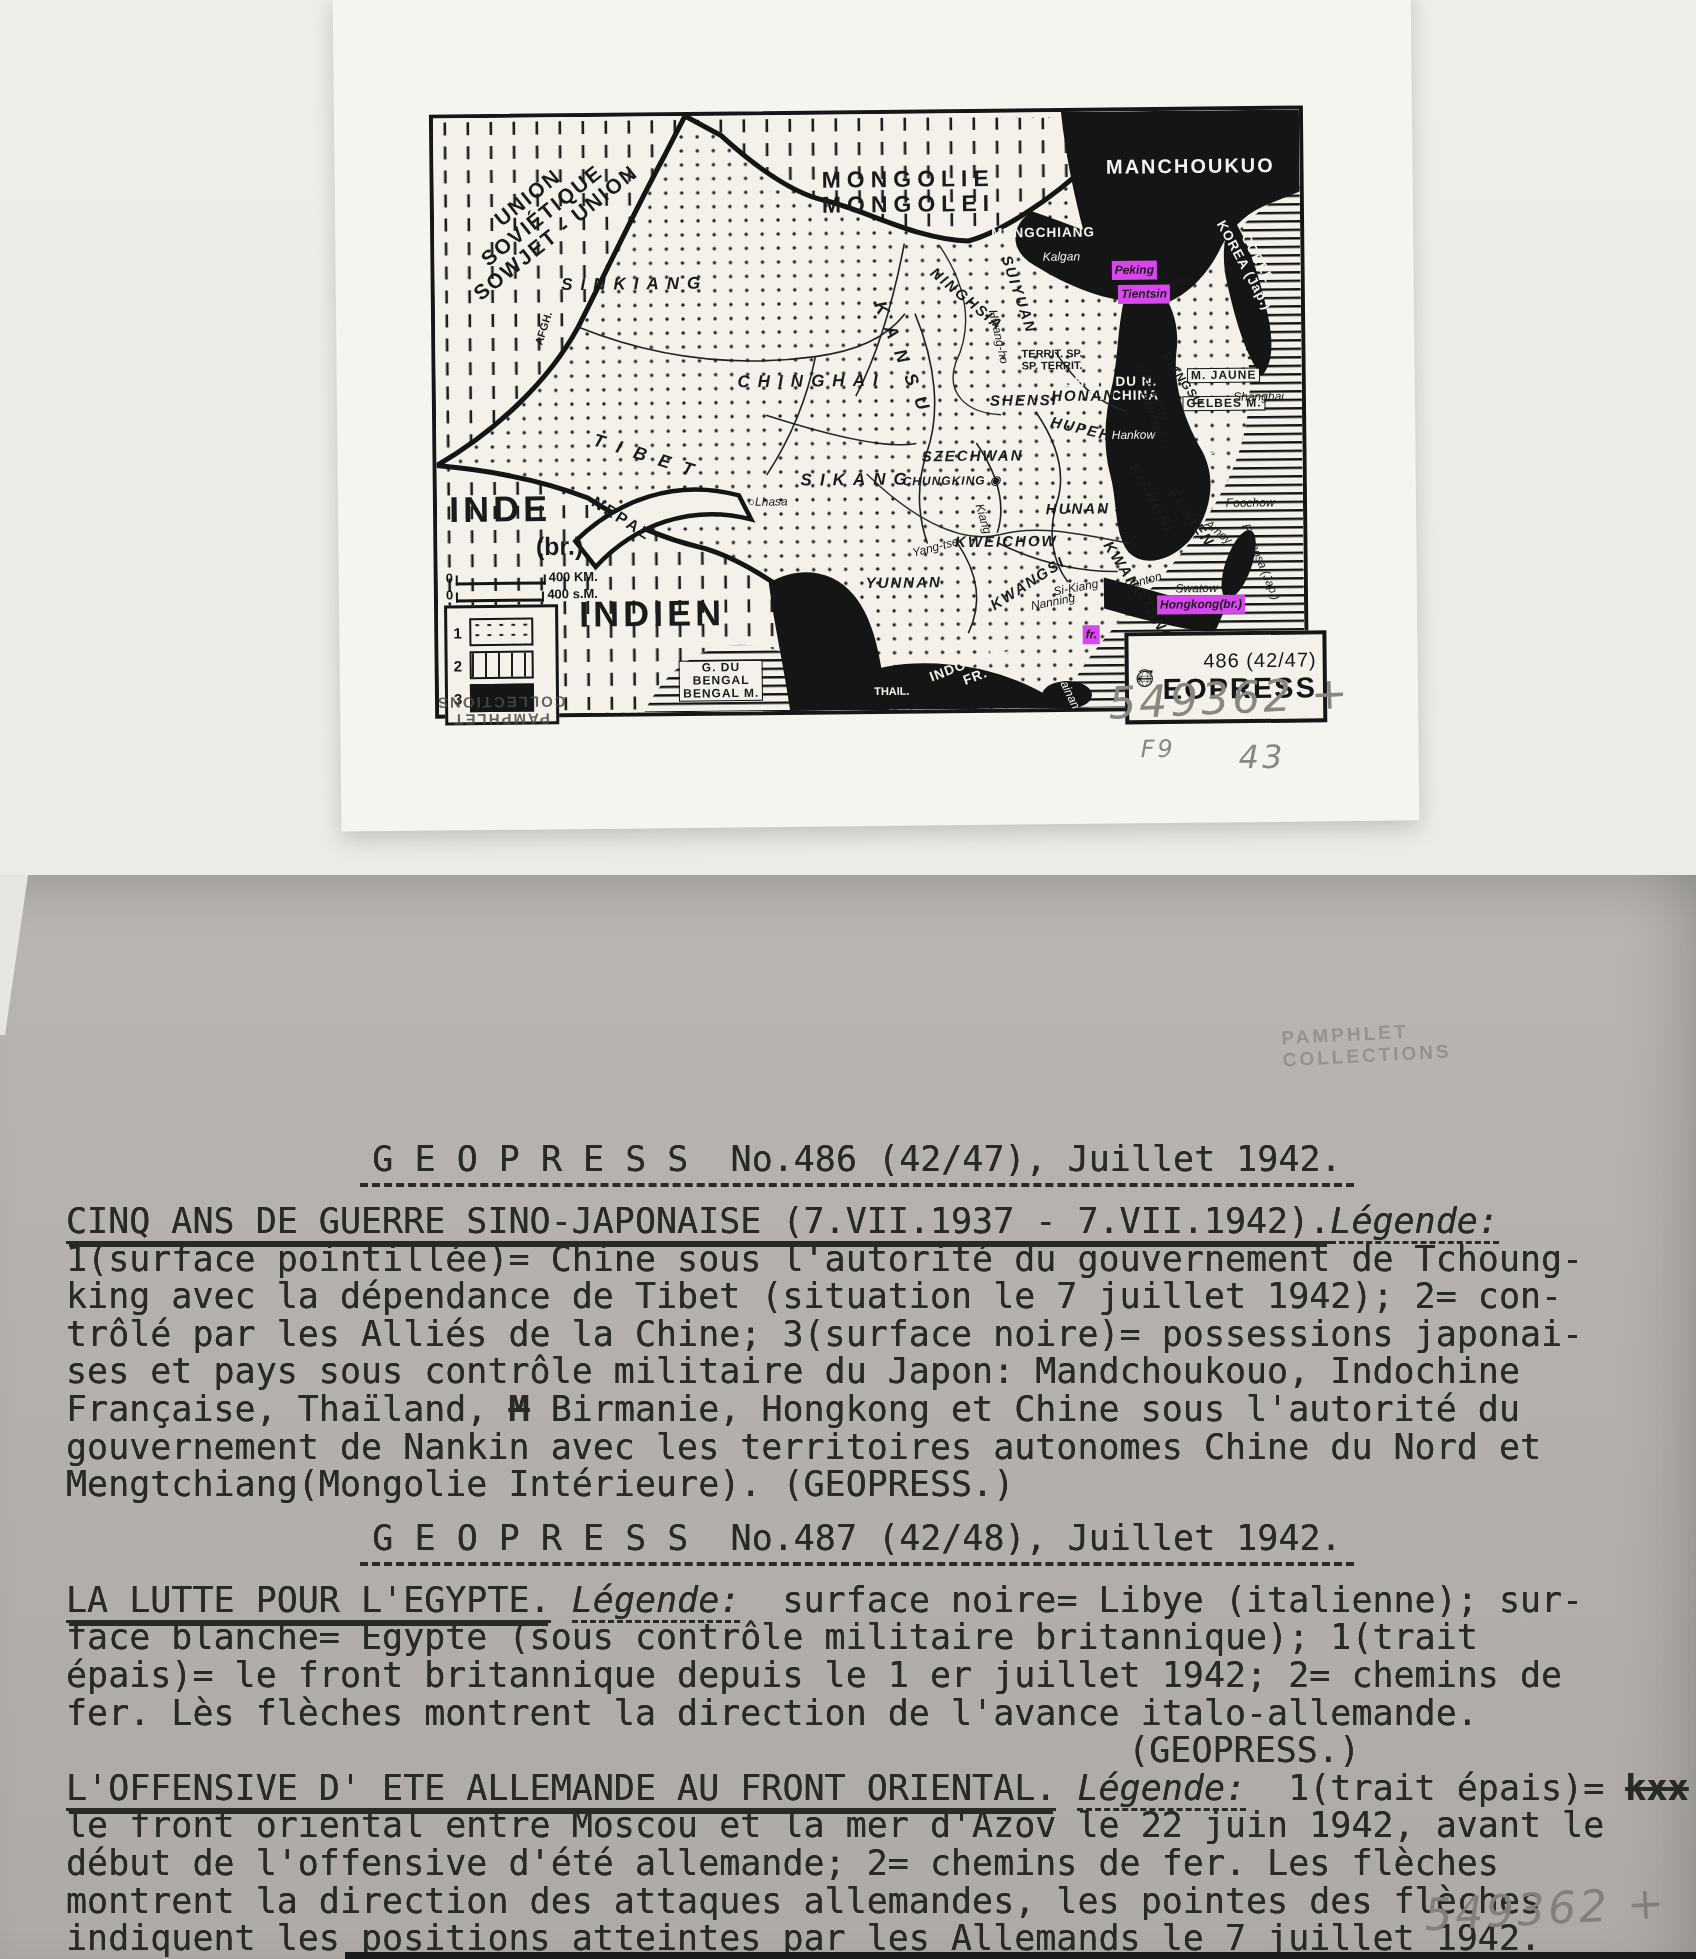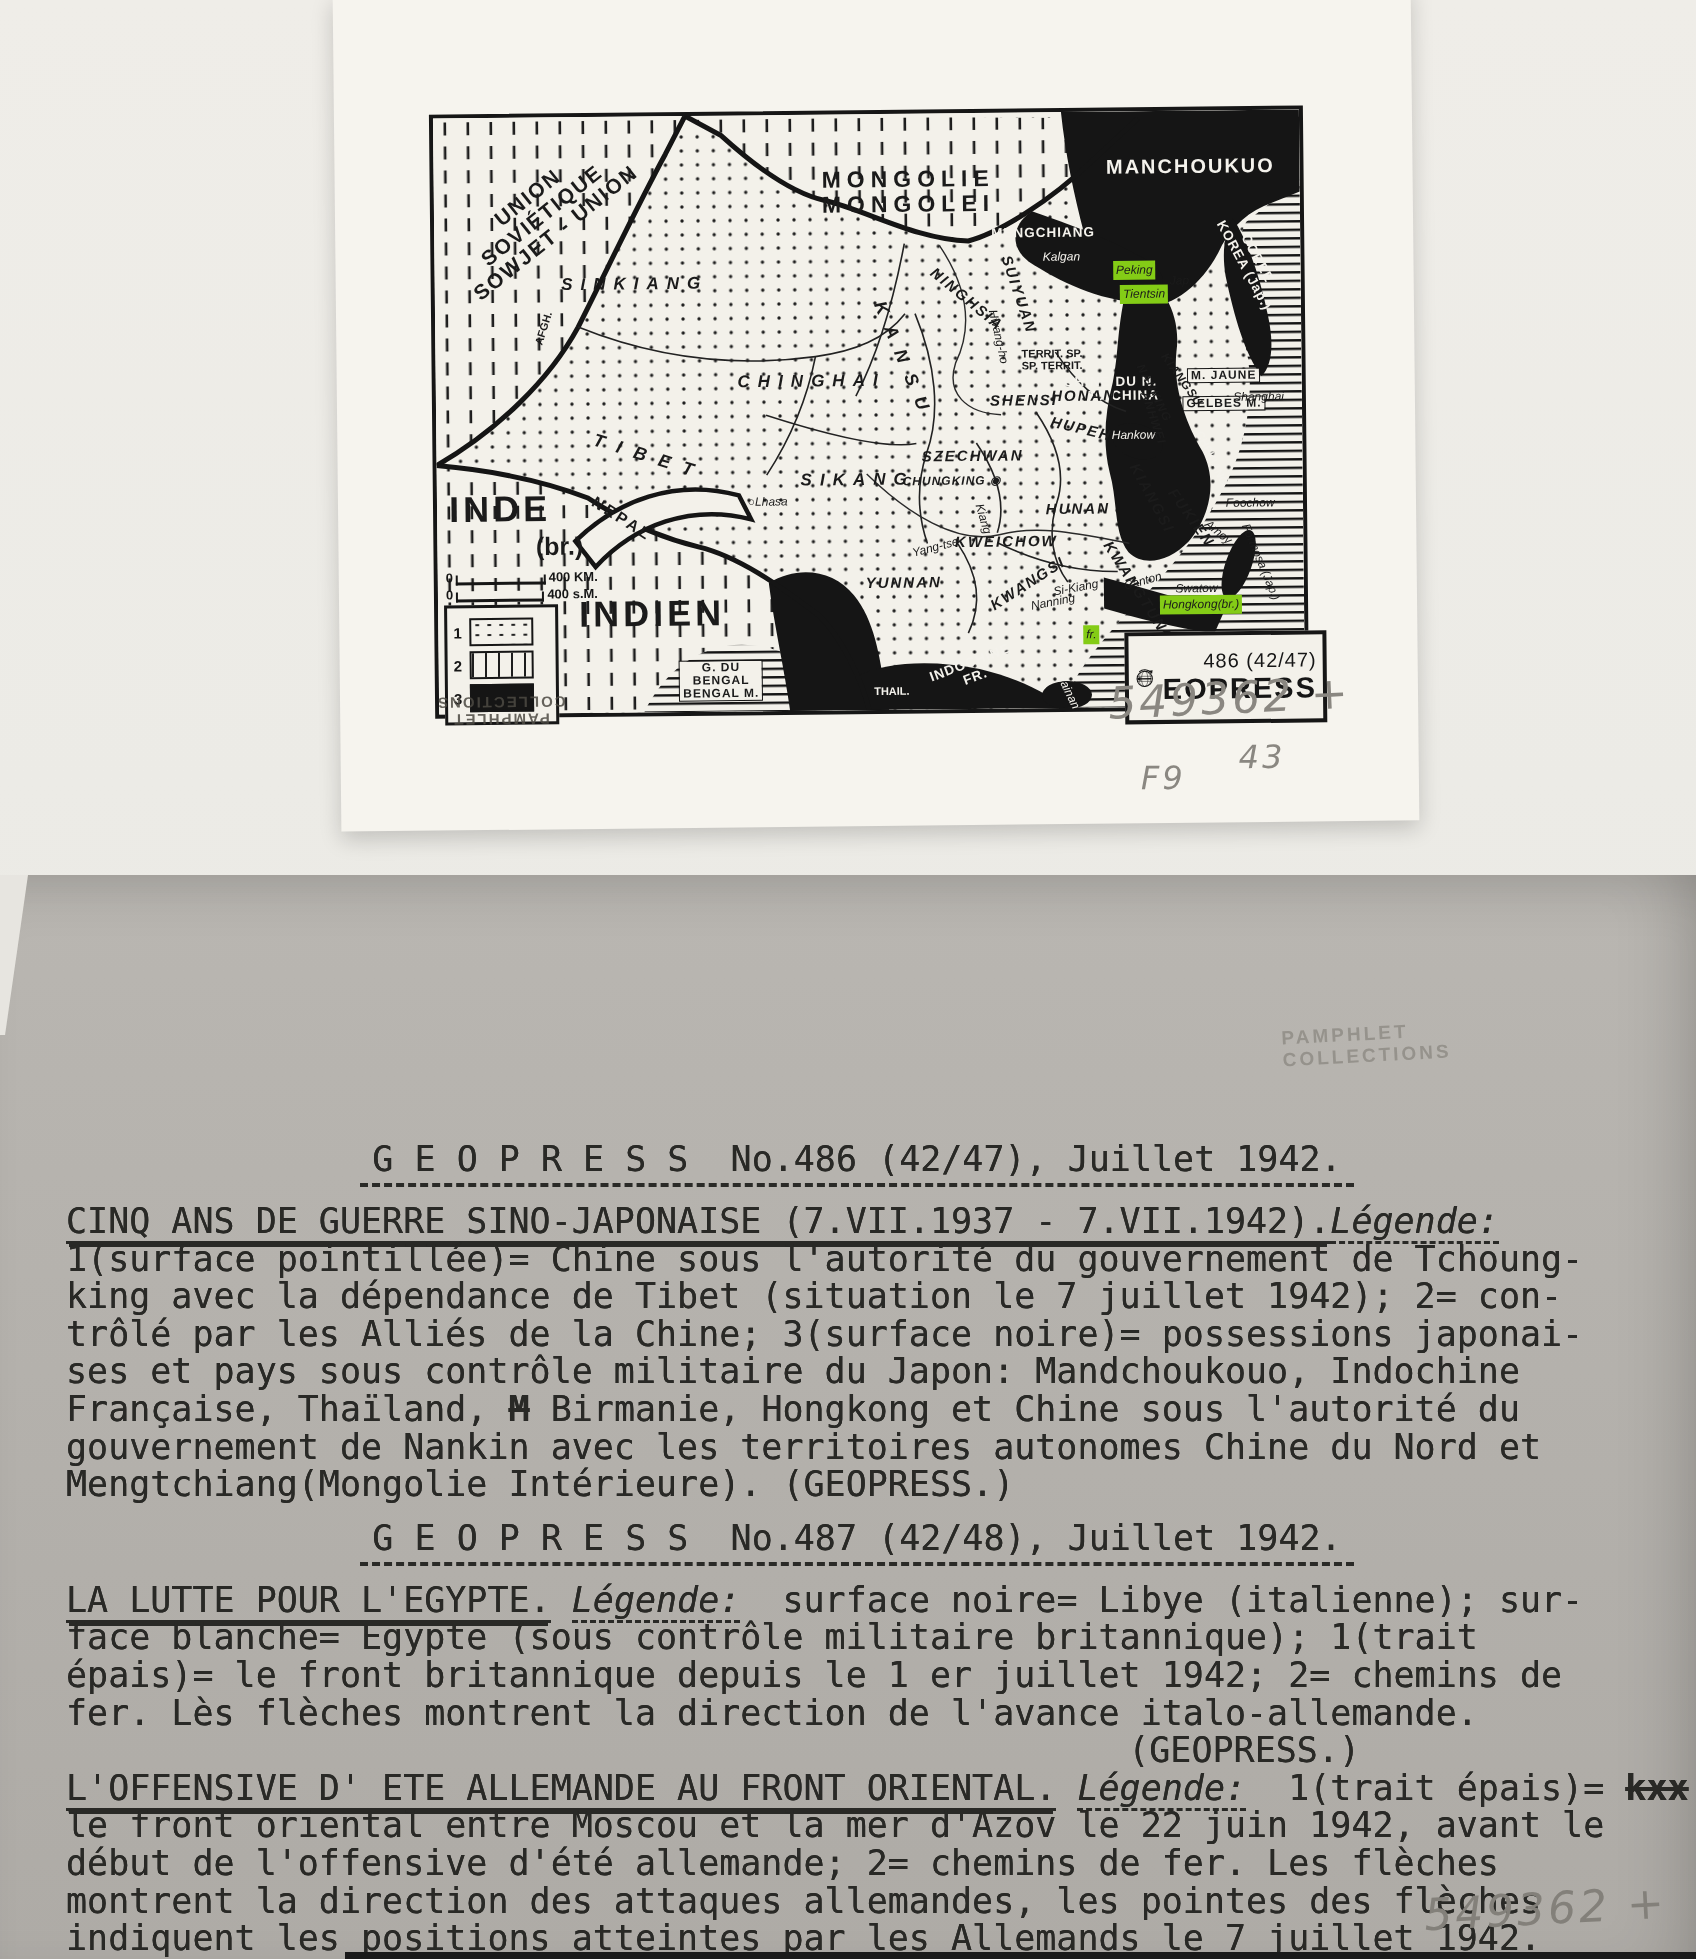--- a/index.html
+++ b/index.html
@@ -25,21 +25,21 @@
   .reg-xls{font-size:18px;font-weight:bold;font-style:italic;letter-spacing:13px;}
   .big{font-size:36px;font-weight:bold;letter-spacing:4px;}
   .big2{font-size:25px;font-weight:bold;}
   .nep{font-size:16px;font-weight:900;letter-spacing:3px;}
   .wb{color:#f4f2ec;font-size:20px;font-weight:bold;letter-spacing:2px;}
   .wb-s{color:#f4f2ec;font-size:13.5px;font-weight:bold;letter-spacing:1px;}
   .wbt{color:#f4f2ec;font-size:11px;font-weight:bold;}
   .city{font-size:12px;font-style:italic;}
   .tiny-b{font-size:11px;font-weight:bold;}
   .cityw{color:#f4f2ec;font-size:12px;font-style:italic;}
-  .chip{background:#84cc16;padding:3px 3px;}
+  .chip{background:#d946ef;padding:3px 3px;font-weight:bold;}
   .sea{font-size:12px;font-weight:bold;letter-spacing:1px;background:#f3f1ea;
        padding:0 3px;outline:1.5px solid #161616;}
 
   .scalebar{position:absolute;left:8px;top:450px;width:152px;}
   .srow{display:flex;align-items:flex-end;gap:3px;height:17px;
         font:bold 13px "Liberation Sans",sans-serif;color:#161616;}
   .sline{flex:1;height:7px;border-bottom:3px solid #161616;
          border-left:2px solid #161616;border-right:2px solid #161616;}
 
   .legendbox{position:absolute;left:6px;top:487px;width:96px;background:#f3f1ea;
@@ -59,21 +59,21 @@
   .geotext{flex:1;text-align:right;color:#161616;}
   .geonum{font:20px "Liberation Sans",sans-serif;letter-spacing:1px;}
   .geobrand{font:bold 29px "Liberation Sans",sans-serif;letter-spacing:2px;}
 
   .card-stamp{position:absolute;left:96px;top:700px;transform:rotate(180deg);
               font:bold 15px "Liberation Sans",sans-serif;letter-spacing:2px;
               color:#4d4a43;opacity:.85;white-space:pre-line;text-align:center;}
   .hw{position:absolute;font-family:"DejaVu Sans",sans-serif;font-style:italic;
       color:#8a8781;letter-spacing:3px;}
   .hw1{left:768px;top:686px;font-size:44px;transform:rotate(-2deg);}
-  .hw2{left:800px;top:772px;font-size:32px;}
+  .hw2{left:800px;top:748px;font-size:24px;}
   .hw3{left:898px;top:752px;font-size:32px;}
 
   
   .graypaper{position:absolute;left:0;top:875px;width:1696px;height:1084px;
              background:linear-gradient(180deg,#b9b6b1 0%,#b3b0ab 55%,#aeaba6 100%);
              box-shadow:inset -50px 0 70px -40px rgba(0,0,0,.18),
                         inset 0 45px 55px -35px rgba(0,0,0,.14);}
   .sliver{position:absolute;left:0;top:0;width:28px;height:160px;background:#e7e5e0;
           clip-path:polygon(0 0,100% 0,18% 100%,0 100%);}
   .faint-stamp{position:absolute;left:1282px;top:148px;transform:rotate(-3deg);

